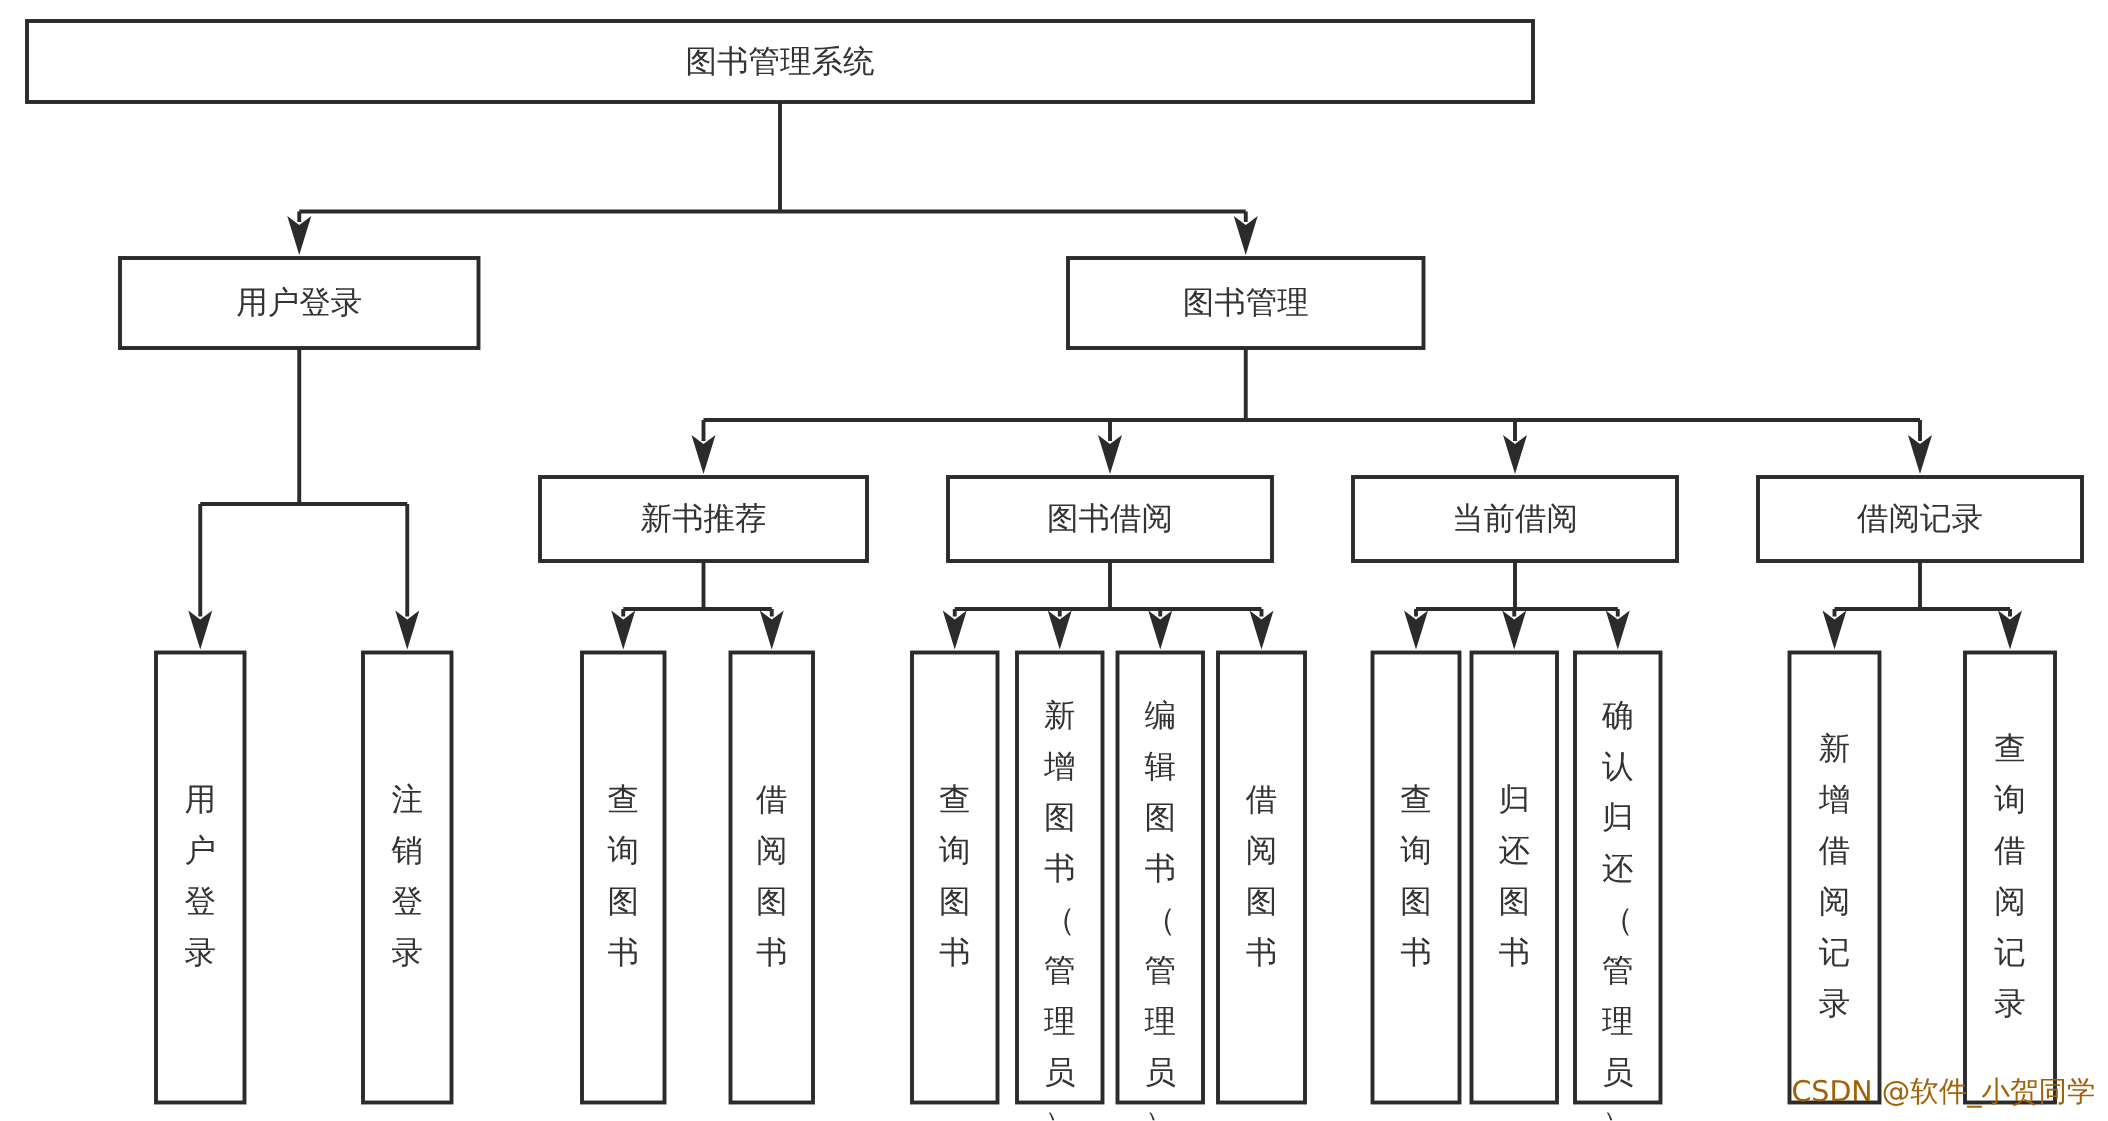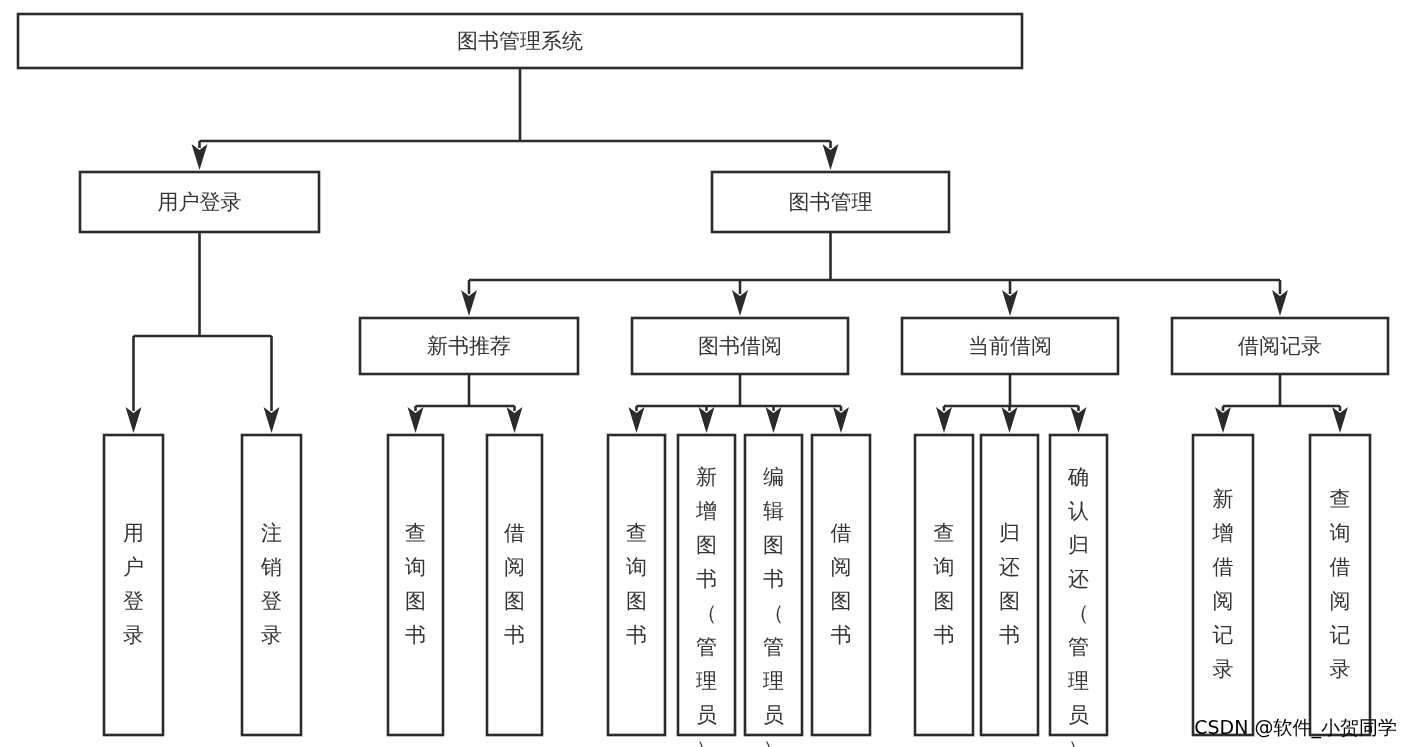--- a/index.html
+++ b/index.html
@@ -44,21 +44,21 @@
     stroke-linecap: butt;
   }
   .arrow-head {
     fill: #2b2b2b;
     stroke: none;
   }
   .watermark {
     position: absolute;
     right: 8px;
     bottom: 6px;
-    color: #000000;
+    color: #a16207;
     font-size: 19px;
     font-family: "DejaVu Sans", "Liberation Sans", sans-serif;
     white-space: nowrap;
     pointer-events: none;
   }
 </style>
 </head>
 <body>
 
 <div id="diagram-root">

